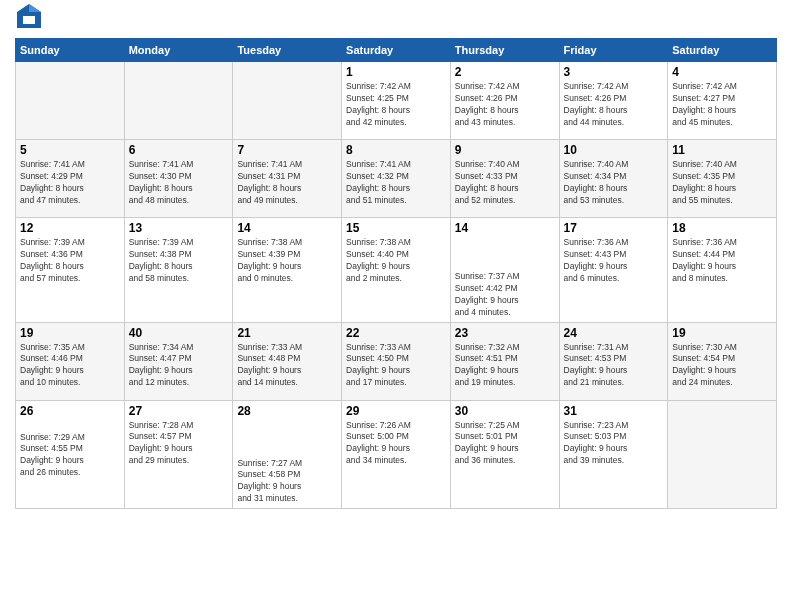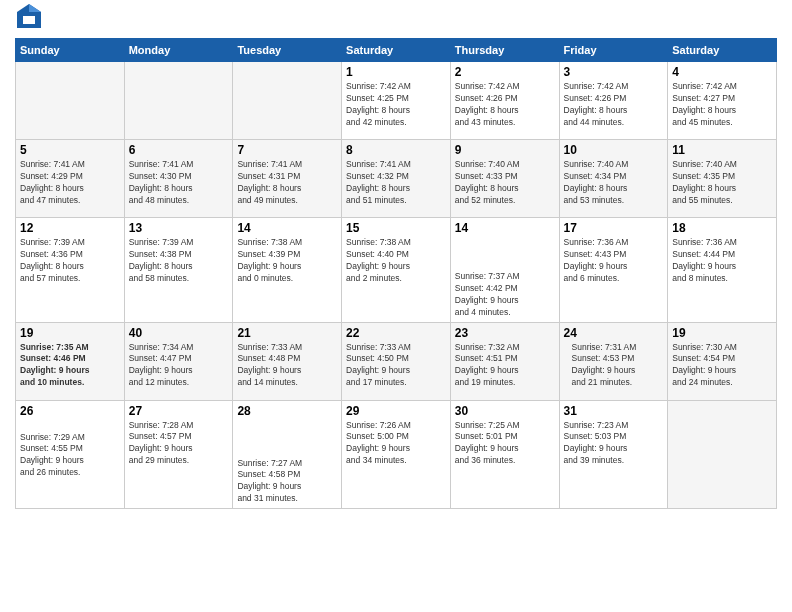--- a/index.html
+++ b/index.html
@@ -262,21 +262,21 @@
             <div class="day-number">18</div>
             <div class="day-info" style="white-space: pre-line;">Sunrise: 7:36 AM
 Sunset: 4:44 PM
 Daylight: 9 hours
 and 8 minutes.</div>
           </td>
         </tr>
         <tr class="row-shaded">
           <td>
             <div class="day-number">19</div>
-            <div class="day-info" style="white-space: pre-line; font-weight: bold;">Sunrise: 7:35 AM
+            <div class="day-info" style="white-space: pre-line;">Sunrise: 7:35 AM
 Sunset: 4:46 PM
 Daylight: 9 hours
 and 10 minutes.</div>
           </td>
           <td>
             <div class="day-number">40</div>
             <div class="day-info" style="white-space: pre-line;">Sunrise: 7:34 AM
 Sunset: 4:47 PM
 Daylight: 9 hours
 and 12 minutes.</div>
@@ -297,21 +297,21 @@
           </td>
           <td>
             <div class="day-number">23</div>
             <div class="day-info" style="white-space: pre-line;">Sunrise: 7:32 AM
 Sunset: 4:51 PM
 Daylight: 9 hours
 and 19 minutes.</div>
           </td>
           <td>
             <div class="day-number">24</div>
-            <div class="day-info" style="white-space: pre-line; margin-left: 8px;">Sunrise: 7:31 AM
+            <div class="day-info" style="white-space: pre-line;">Sunrise: 7:31 AM
 Sunset: 4:53 PM
 Daylight: 9 hours
 and 21 minutes.</div>
           </td>
           <td>
             <div class="day-number">19</div>
             <div class="day-info" style="white-space: pre-line;">Sunrise: 7:30 AM
 Sunset: 4:54 PM
 Daylight: 9 hours
 and 24 minutes.</div>

